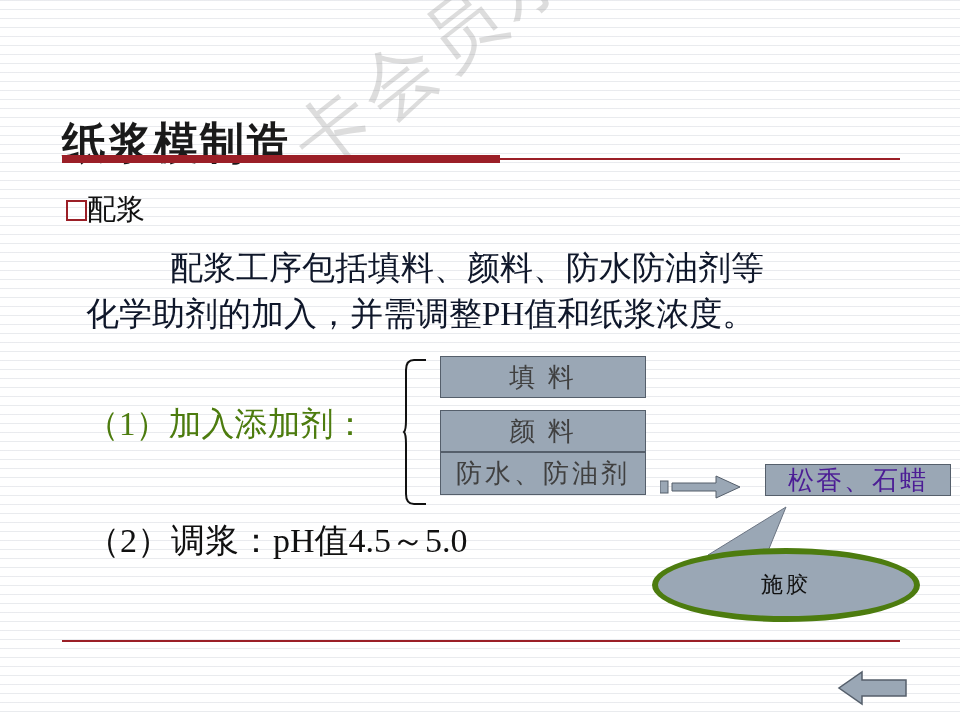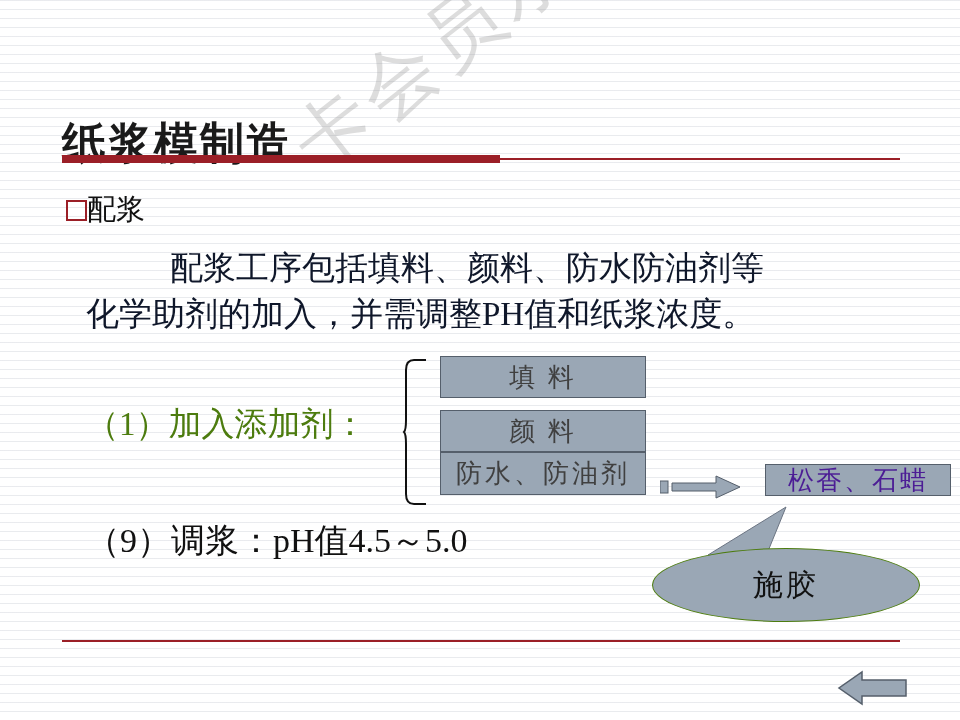--- a/index.html
+++ b/index.html
@@ -184,25 +184,25 @@
   }
   
   #callout {
     position: absolute;
     left: 652px;
     top: 548px;
     width: 268px;
     height: 74px;
     border-radius: 50%;
     background: #9aa7b5;
-    border: 1px solid #4d7c0f;
+    border: 6px solid #4d7c0f;
     display: flex;
     align-items: center;
     justify-content: center;
-    font-size: 30px;
+    font-size: 22px;
     color: #111;
     font-family: "Liberation Serif", serif;
     letter-spacing: 3px;
     box-sizing: border-box;
   }
   #callout-tail {
     position: absolute;
     left: 690px;
     top: 505px;
     width: 110px;
@@ -231,21 +231,21 @@
   <div id="title-rule-thin"></div>
 
   <div class="bullet-row">
     <span class="bullet-square"></span>
     <span class="bullet-text">配浆</span>
   </div>
 
   <div id="para"><span class="indent"></span><span>配浆工序包括填料、颜料、防水防油剂等化学助剂的加入，并需调整PH值和纸浆浓度。</span></div>
 
   <div id="item1">（1）加入添加剂：</div>
-  <div id="item2">（9）调浆：pH值4.5～5.0</div>
+  <div id="item2">（2）调浆：pH值4.5～5.0</div>
 
   <svg id="brace" viewBox="0 0 26 148">
     <path d="M24 2 L12 2 Q4 2 4 12 L4 62 Q4 72 2 74 Q4 76 4 86 L4 136 Q4 146 12 146 L24 146" fill="none" stroke="#111" stroke-width="2"></path>
   </svg>
 
   <div class="grey-box" id="box-filler">填 料</div>
   <div class="grey-box" id="box-pigment">颜 料</div>
   <div class="grey-box" id="box-water">防水、防油剂</div>
   <div class="grey-box" id="box-rosin">松香、石蜡</div>
 

